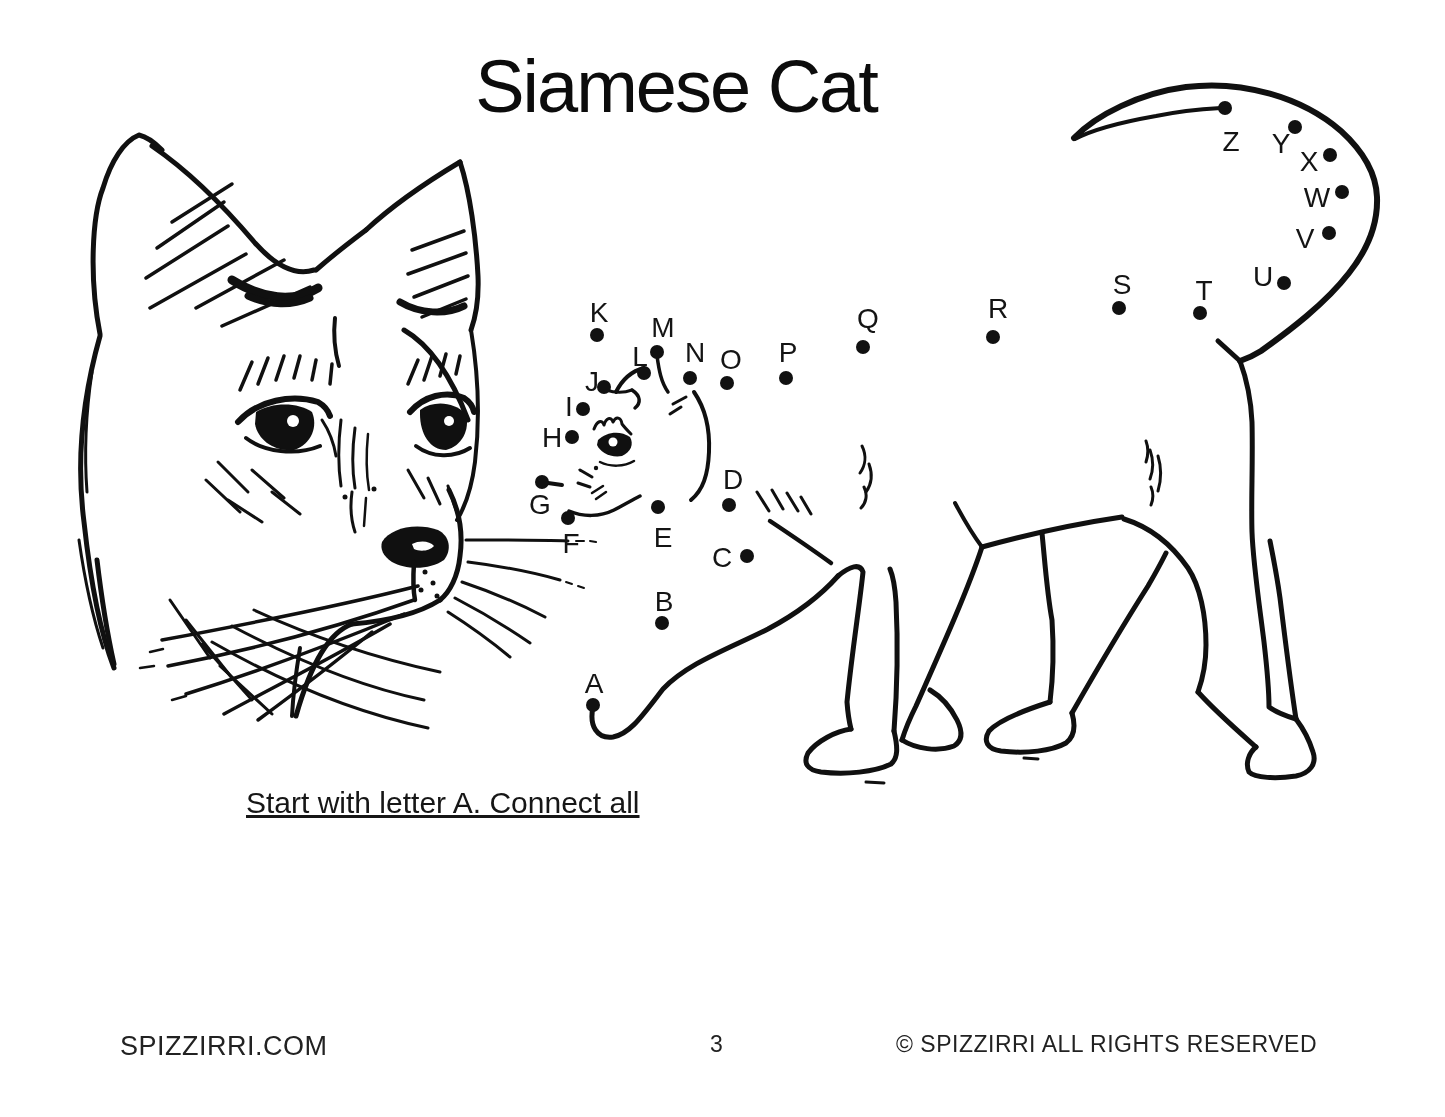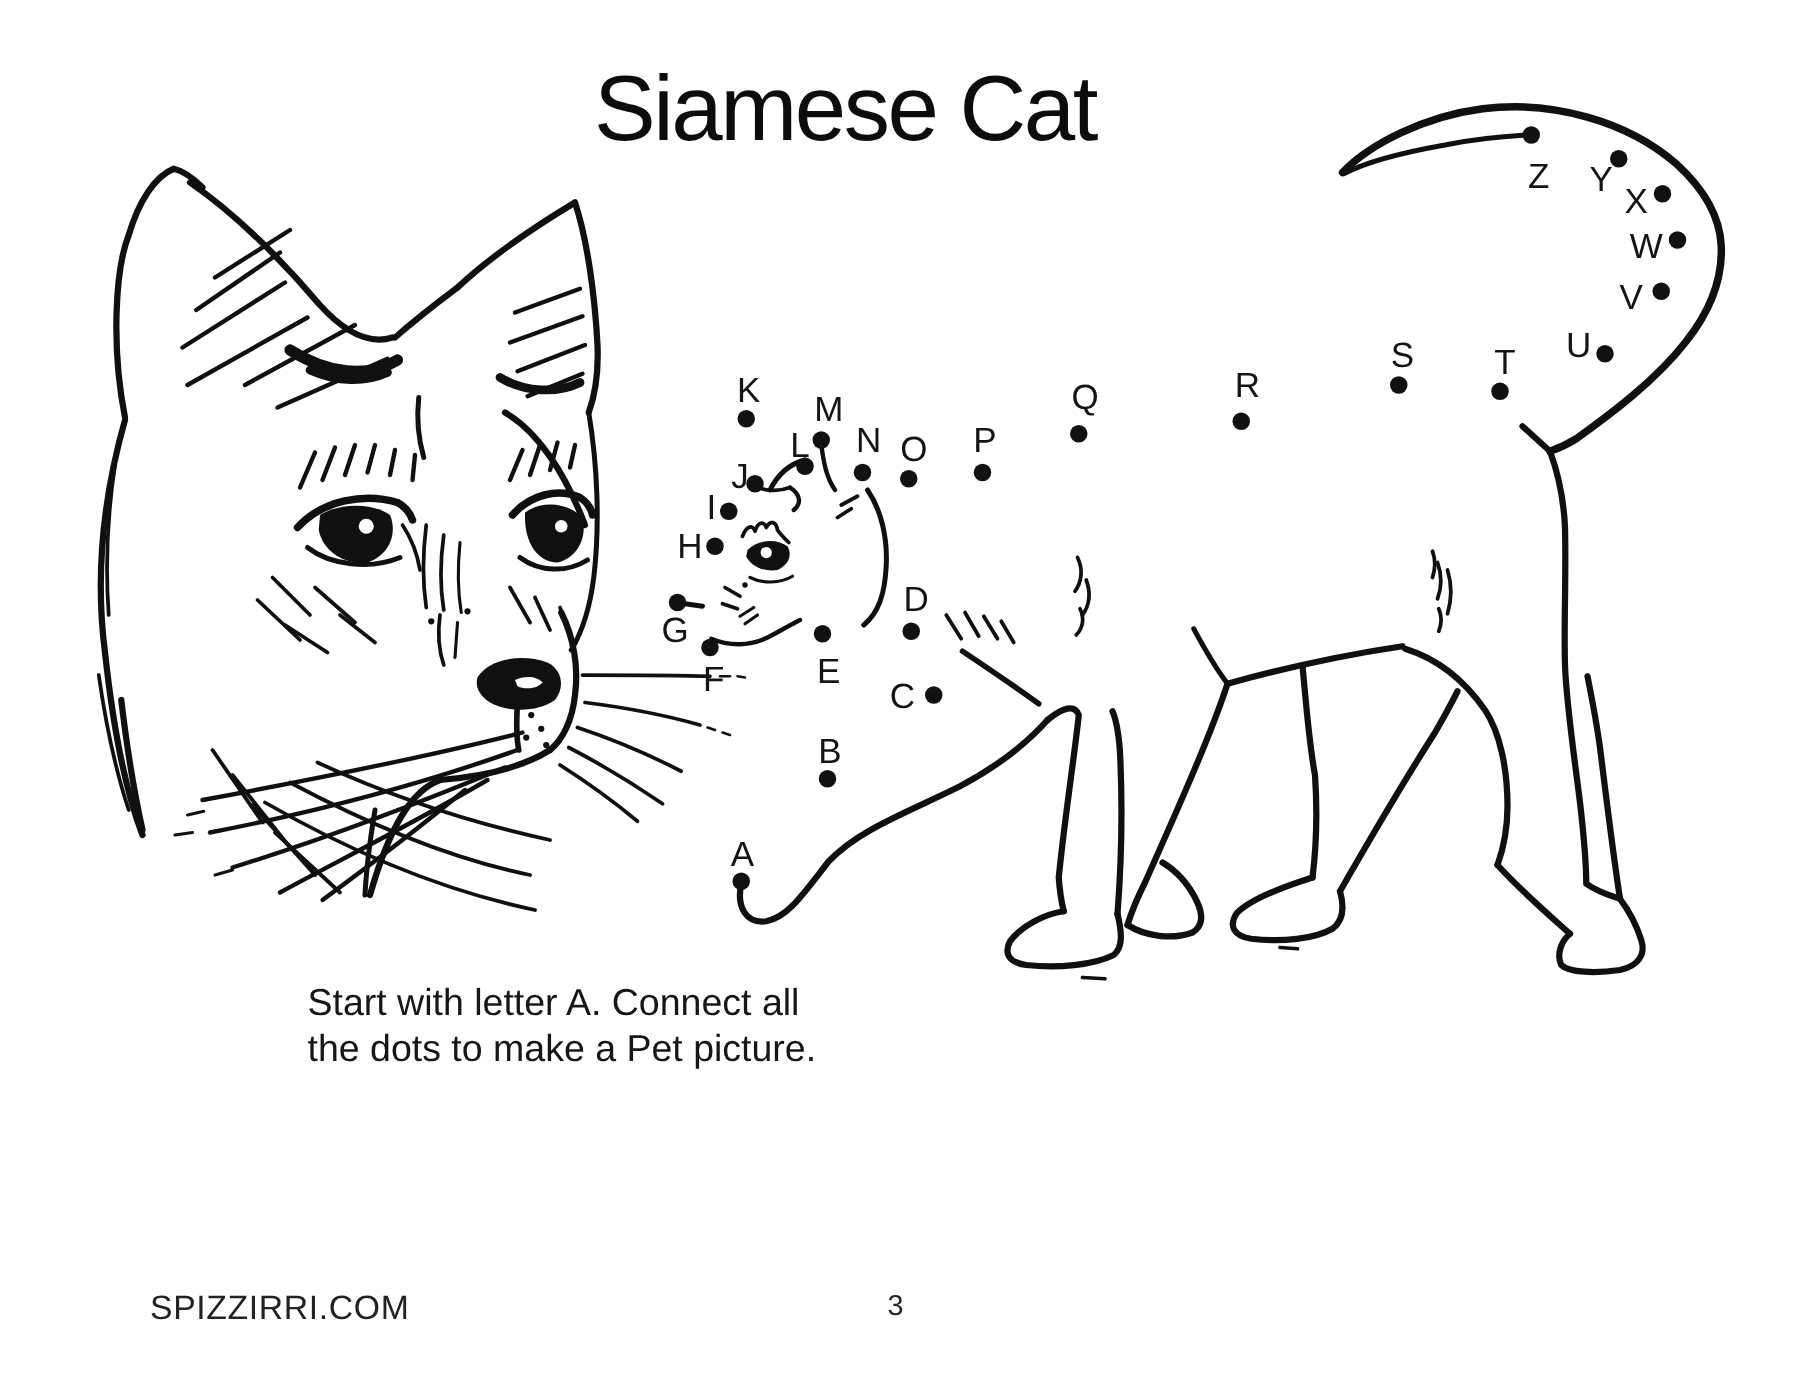--- a/index.html
+++ b/index.html
@@ -20,20 +20,21 @@
     letter-spacing:-2px;
     white-space:nowrap;
     color:#0c0c0c;
   }
   .instructions{
     position:absolute;
     left:246px; top:784px;
     font-size:30px;
     line-height:37px;
     color:#161616;
+    text-decoration:underline;
   }
   .footer-left{
     position:absolute;
     left:120px; top:1031px;
     font-size:27px;
     letter-spacing:.5px;
     color:#222;
   }
   .footer-center{
     position:absolute;
@@ -311,19 +312,19 @@
         <text x="1309" y="161" class="dot-label" text-anchor="middle" dominant-baseline="central">X</text>
         <circle cx="1295" cy="127" r="7" fill="#111111"></circle>
         <text x="1281" y="143" class="dot-label" text-anchor="middle" dominant-baseline="central">Y</text>
         <circle cx="1225" cy="108" r="7" fill="#111111"></circle>
         <text x="1231" y="141" class="dot-label" text-anchor="middle" dominant-baseline="central">Z</text>
       </g>
   </svg>
 
   <div class="instructions">
     <div>Start with letter A. Connect all</div>
-    <div>the dots to make a Pet picture.</div>
   </div>
 
   <div class="footer-left">SPIZZIRRI.COM</div>
   <div class="footer-center">3</div>
+  <div class="footer-right">© SPIZZIRRI ALL RIGHTS RESERVED</div>
 
 </div>
 
 </body></html>

